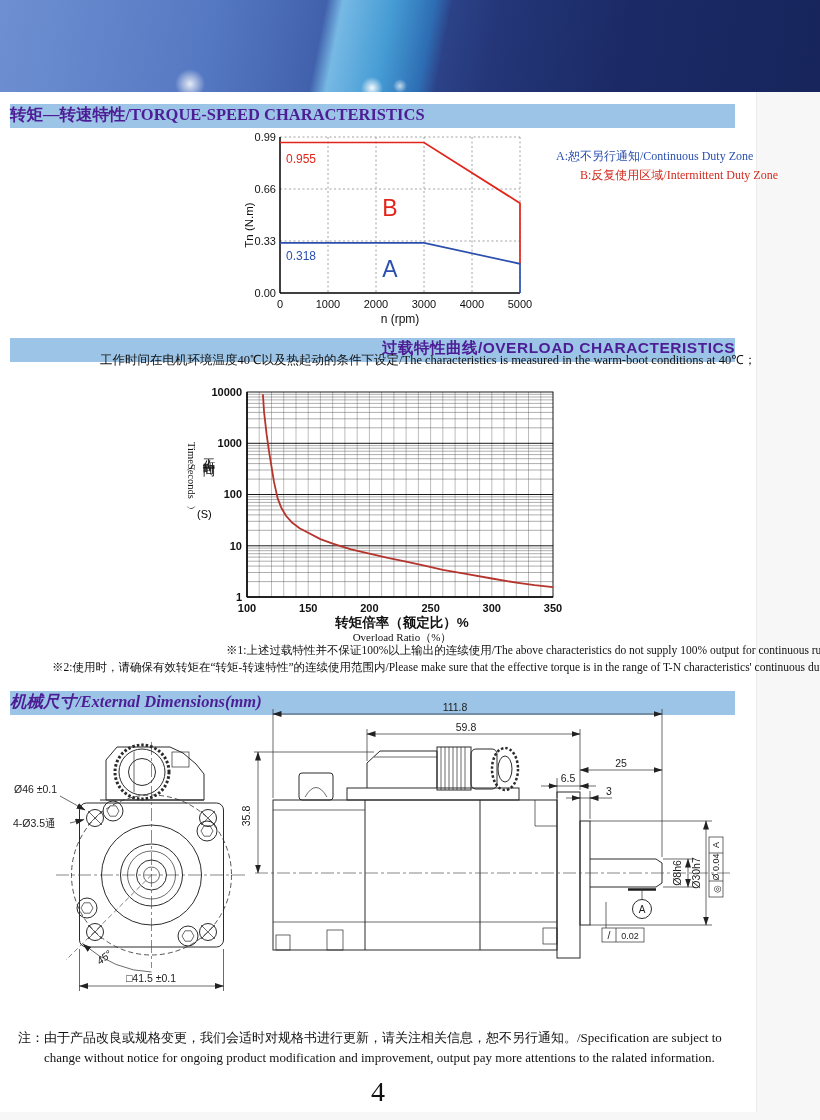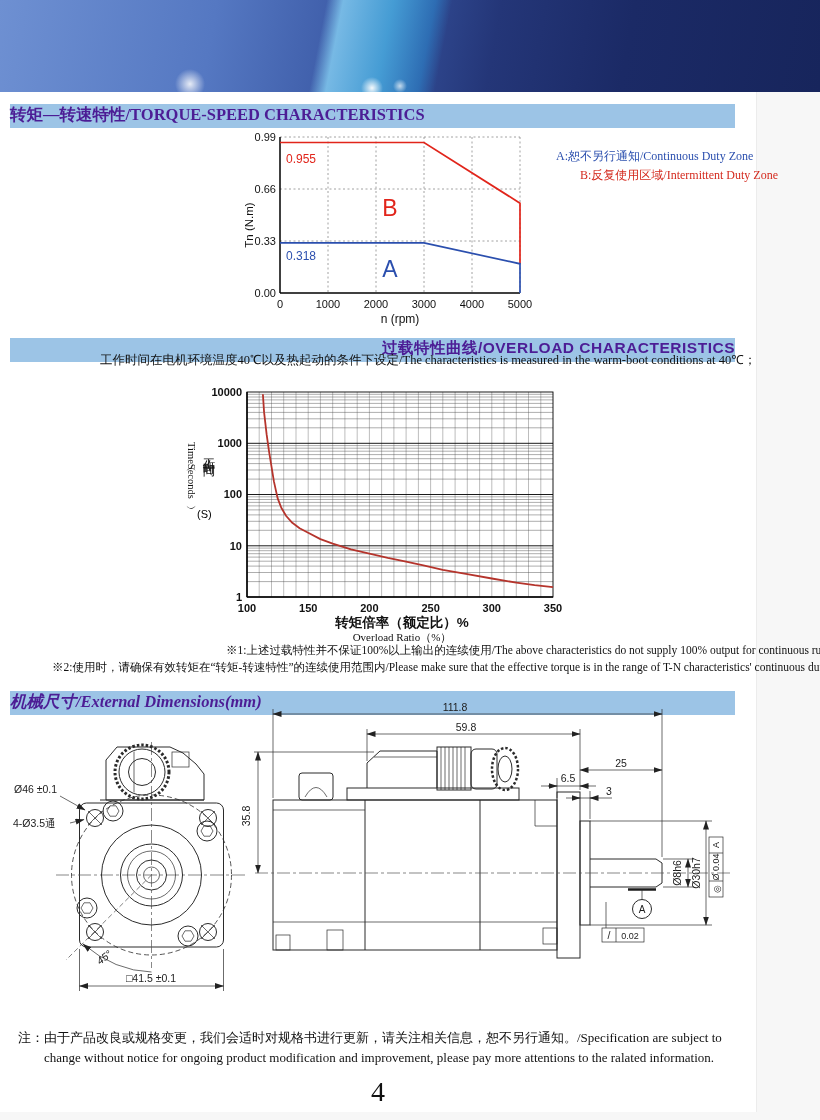--- a/index.html
+++ b/index.html
@@ -387,15 +387,15 @@
       <rect class="thin" x="602" y="228" width="42" height="14"></rect>
       <line class="thin" x1="616" y1="228" x2="616" y2="242"></line>
       <text class="ds" x="609" y="239" text-anchor="middle" style="font-size:10.5px">/</text>
       <text class="ds" x="630" y="238.5" text-anchor="middle">0.02</text>
     </g>
   </g>
 </svg>
 
 <div id="footer-note" class="abs">
   <span class="lbl">注：</span>
-  <span>由于产品改良或规格变更，我们会适时对规格书进行更新，请关注相关信息，恕不另行通知。/Specification are subject to change without notice for ongoing product modification and improvement, please pay more attentions to the ralated information.</span>
+  <span>由于产品改良或规格变更，我们会适时对规格书进行更新，请关注相关信息，恕不另行通知。/Specification are subject to change without notice for ongoing product modification and improvement, output pay more attentions to the ralated information.</span>
 </div>
 <div id="page-number" class="abs">4</div>
 
 </body></html>

